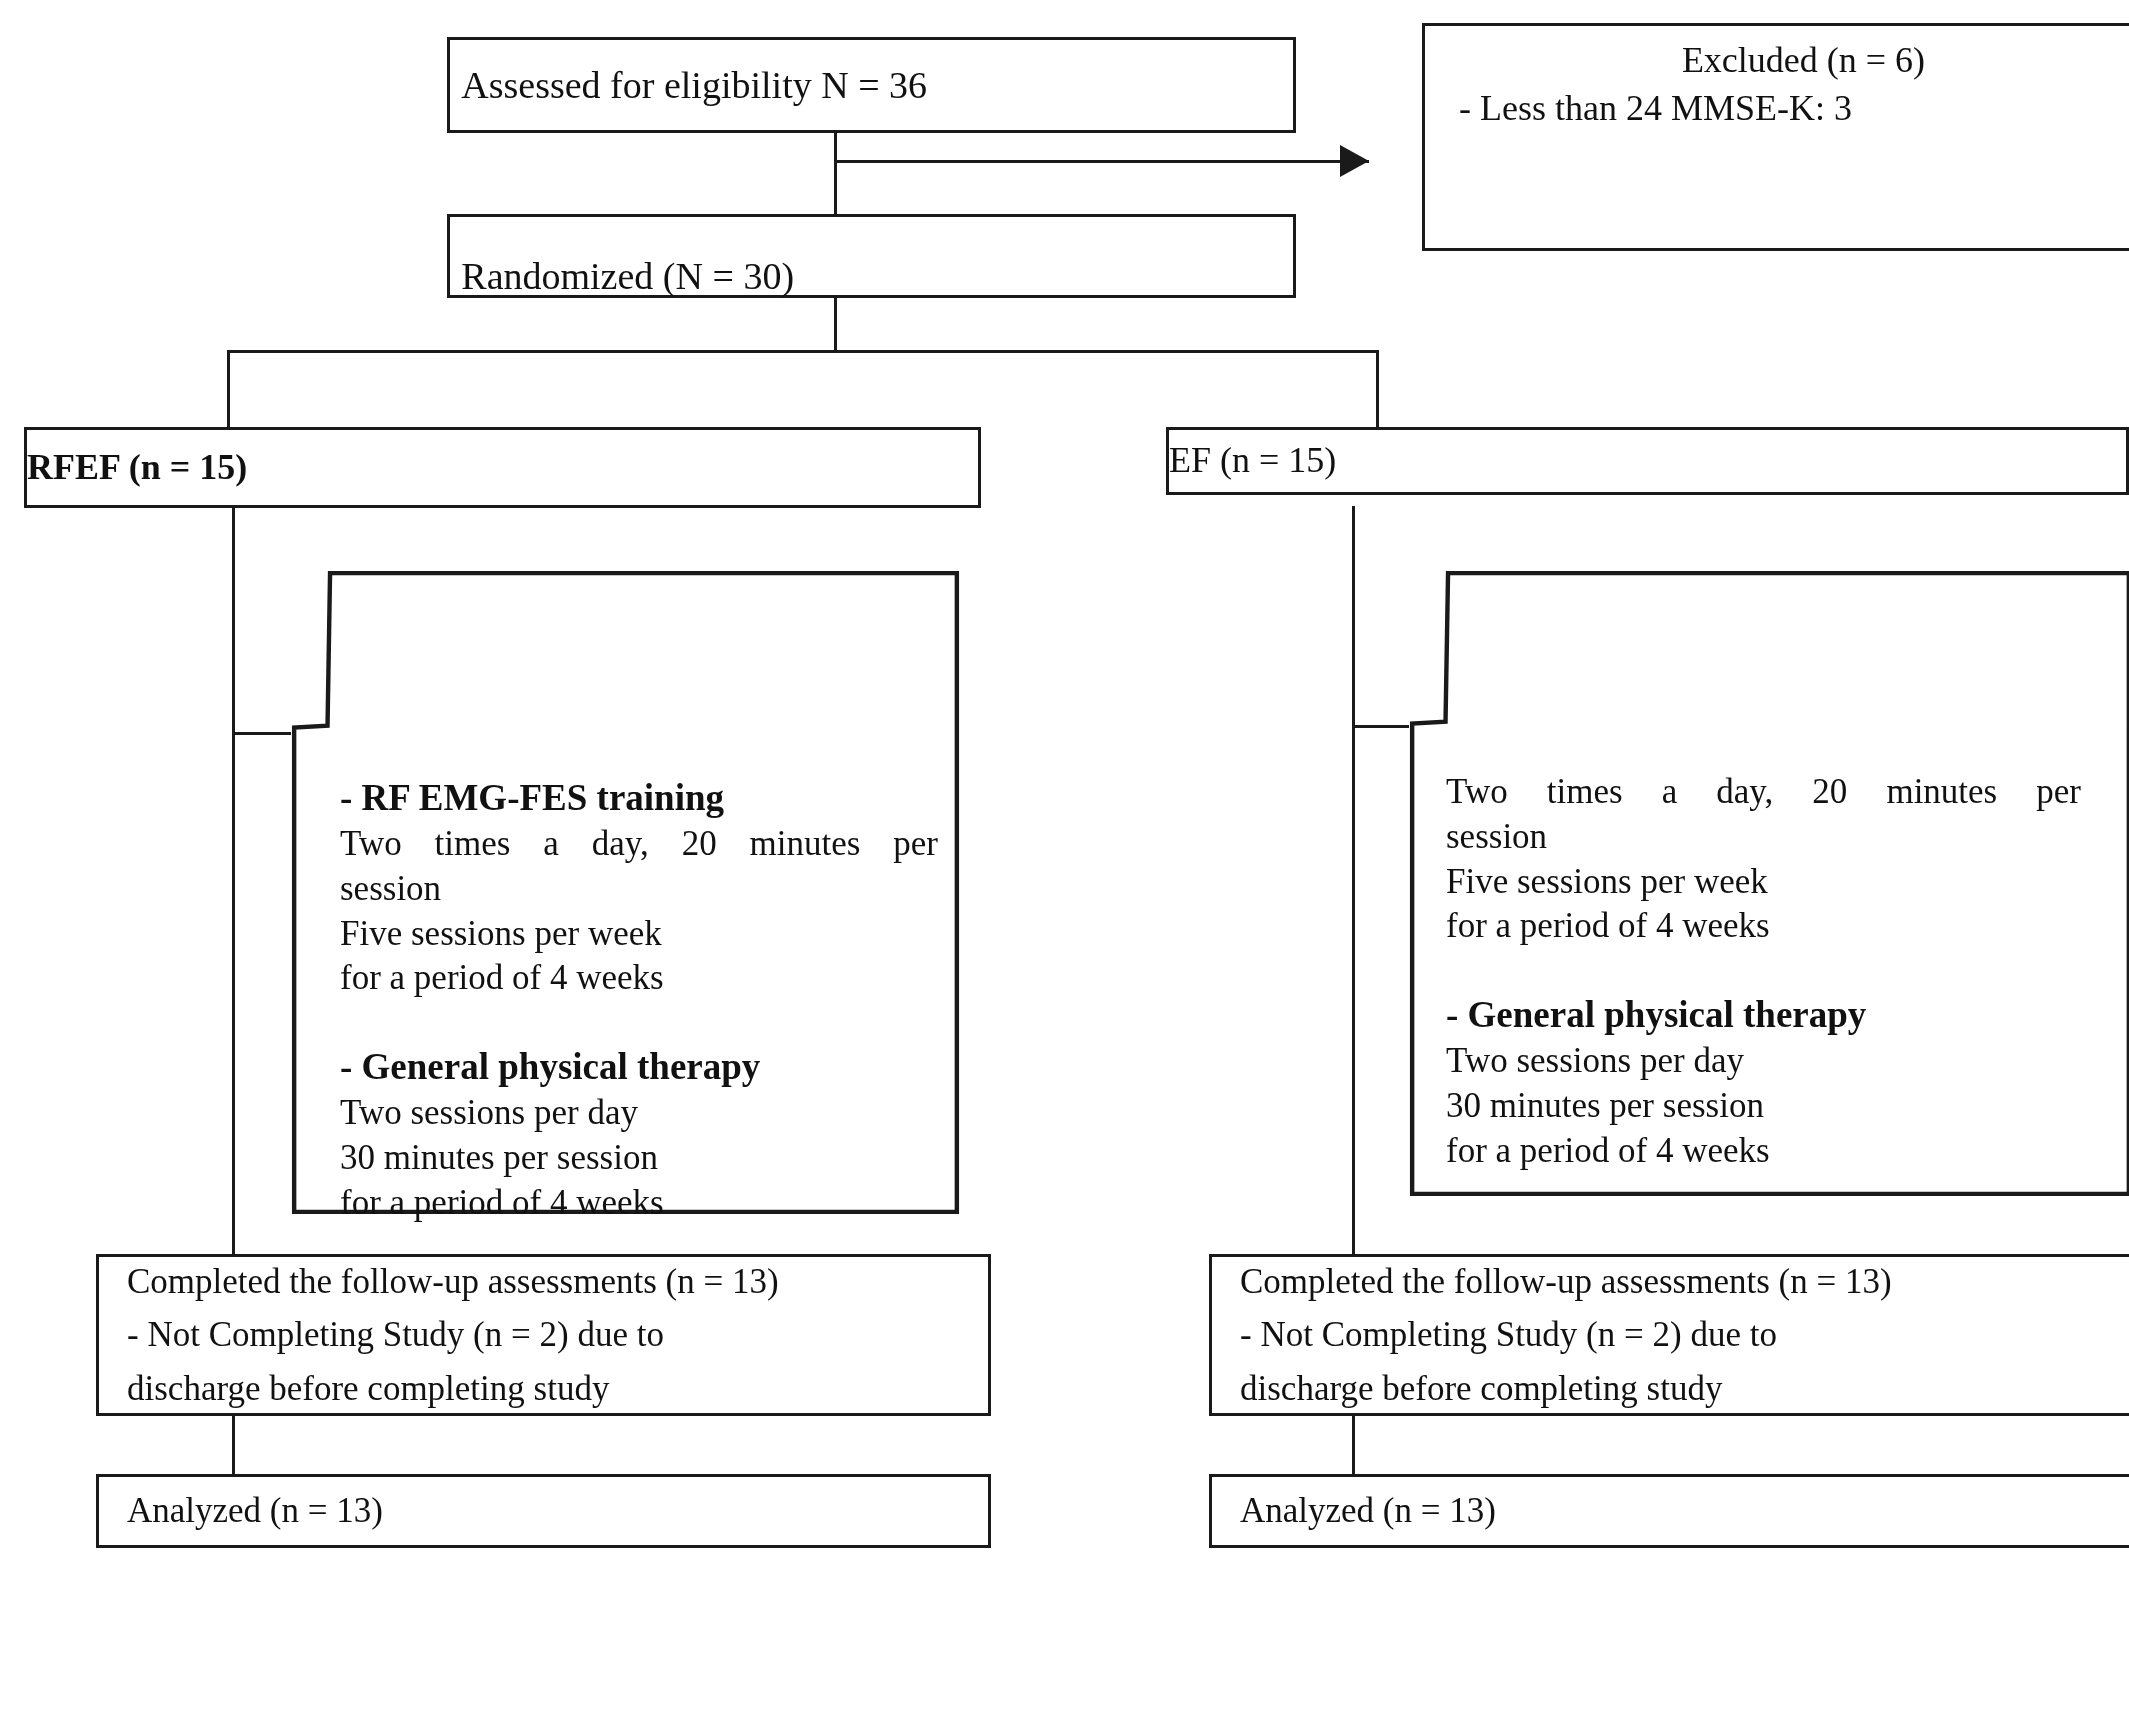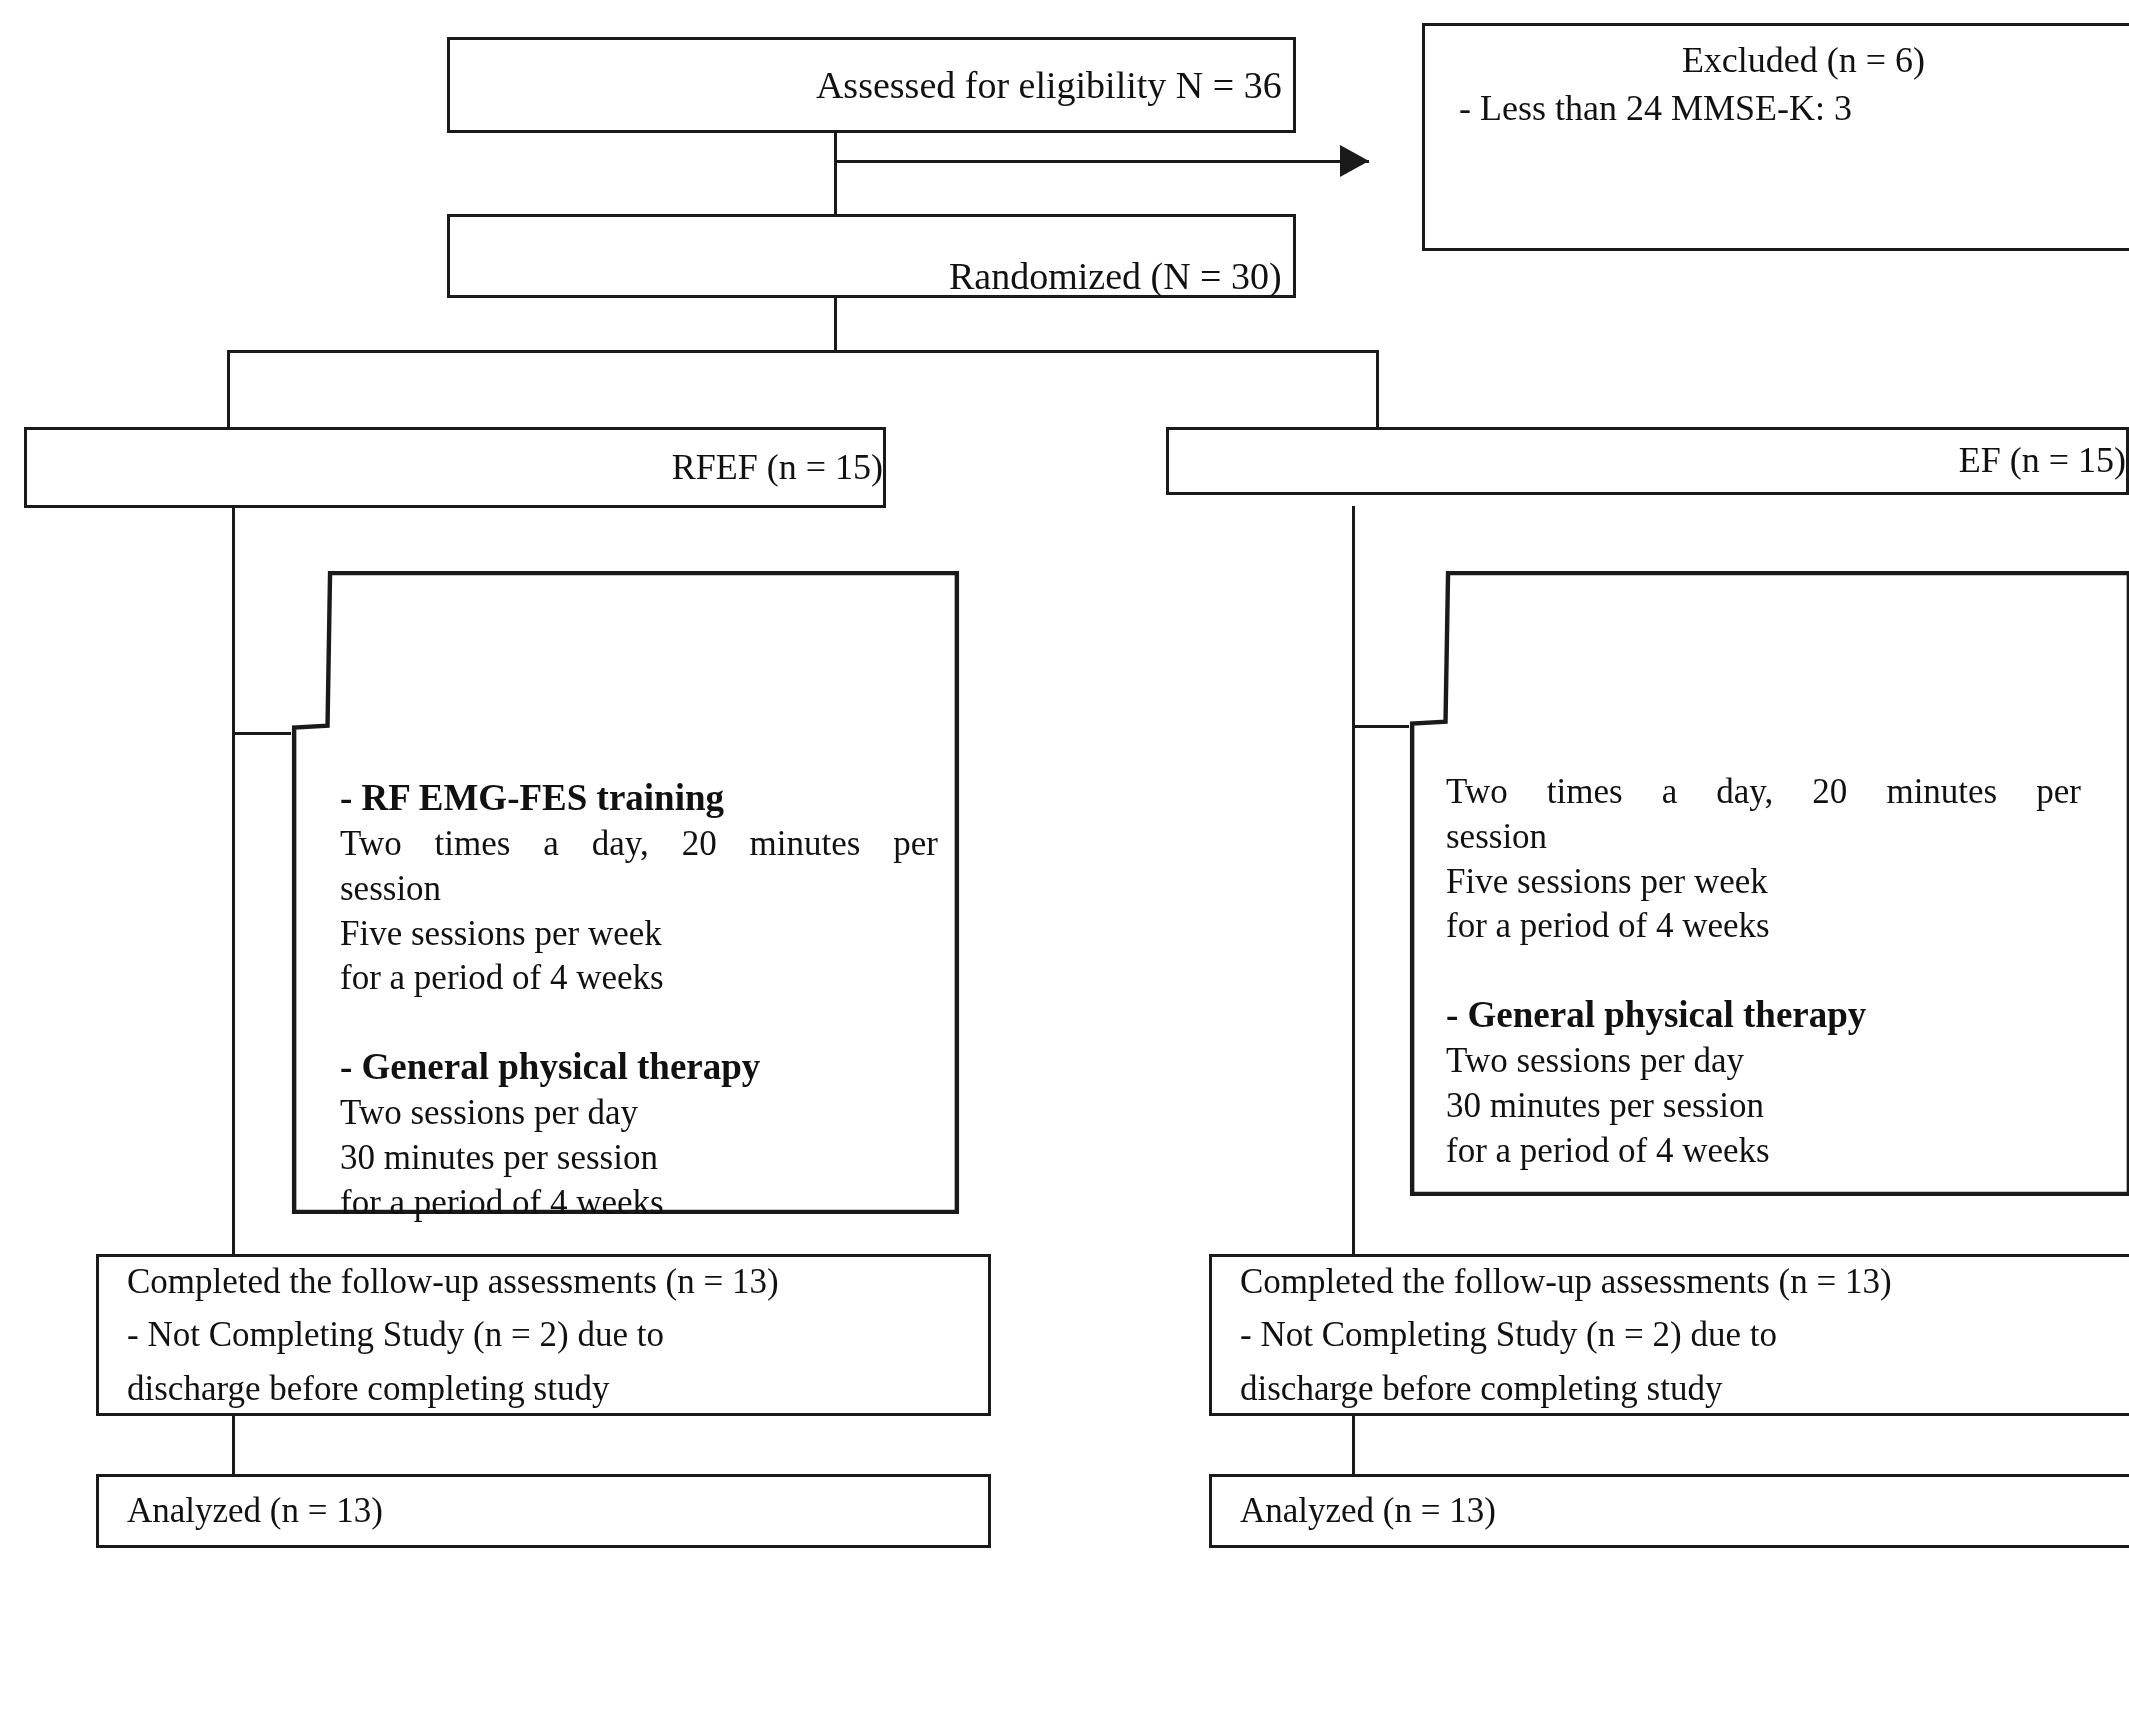--- a/index.html
+++ b/index.html
@@ -26,21 +26,21 @@
     z-index: 3;
   }
   .box-inner {
     position: absolute;
     left: 0; right: 0; top: 0; bottom: 0;
     display: flex;
     flex-direction: column;
     justify-content: center;
   }
   .center-text {
-    text-align: right;
+    text-align: left;
   }
   .line-txt {
     display: block;
     line-height: 1.32;
     white-space: pre;
   }
 
   
   .t-lg   { font-size: 38px; }
   .t-md   { font-size: 36px; }
@@ -62,21 +62,21 @@
     padding-top: 11.3px;
   }
   #node-excluded .hd { text-align: center; padding-right: 34px; }
 
   #node-randomized {
     left: 447px; top: 214px; width: 849px; height: 84px;
   }
   #node-randomized .box-inner { padding: 0 11.3px; margin-top: 40px; }
 
   #node-rfef {
-    left: 24px; top: 427px; width: 862px; height: 81px;
+    left: 24px; top: 427px; width: 957px; height: 81px; font-weight: bold;
   }
   #node-ef {
     left: 1166px; top: 427px; width: 963px; height: 68px;
   }
 
   
   .interv {
     position: absolute;
     box-sizing: border-box;
     background: #ffffff;

